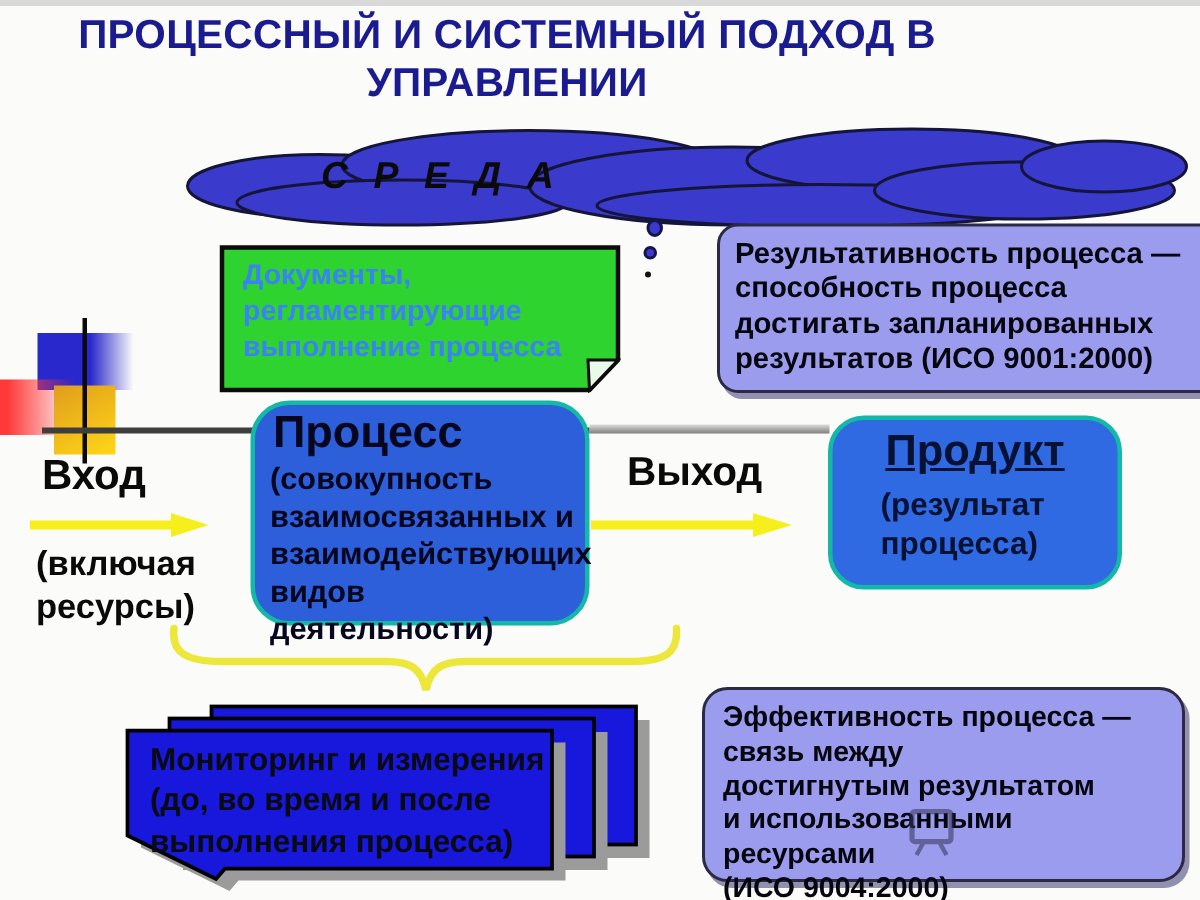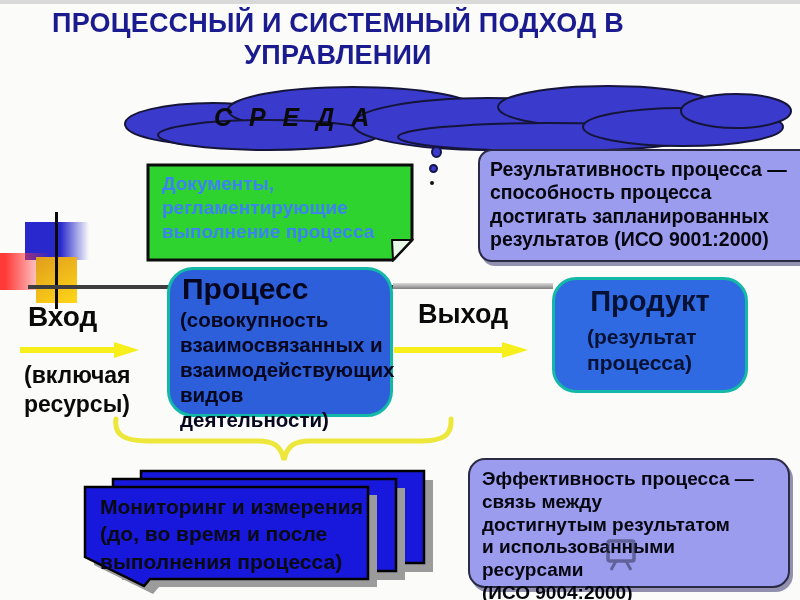--- a/index.html
+++ b/index.html
@@ -49,21 +49,21 @@
   #h-line-left{position:absolute;left:28px;top:285px;width:365px;height:4px;background:#3e3e3e;}
   #h-line-right{position:absolute;left:393px;top:283px;width:160px;height:6px;
     background:linear-gradient(to bottom,#dcdcdc,#7e7e7e);}
 
   
   .proc-box{position:absolute;border:3px solid #14b8a6;color:#06061e;}
   #process-box{left:167px;top:267px;width:226px;height:150px;background:#2c5fd9;border-radius:26px;}
   #process-title{margin:2px 0 0 12px;font-size:30px;font-weight:bold;}
   #process-body{margin:1px 0 0 10px;font-size:20.5px;font-weight:bold;line-height:1.22;}
   #product-box{left:552px;top:277px;width:196px;height:116px;background:#2f6ae2;border-radius:24px;}
-  #product-title{margin-top:5px;text-align:center;font-size:29px;font-weight:bold;color:#071133;}
+  #product-title{margin-top:5px;text-align:center;font-size:29px;font-weight:bold;color:#071133;text-decoration:underline;}
   #product-body{margin:6px 0 0 32px;font-size:21px;font-weight:bold;line-height:1.25;color:#071133;}
 
   
   .flow-label{position:absolute;font-weight:bold;color:#0a0a0a;}
   #input-label{left:28px;top:301px;font-size:28px;}
   #input-note{left:24px;top:361px;font-size:23px;line-height:1.25;}
   #output-label{left:418px;top:299px;font-size:27px;}
   .arrow-svg{position:absolute;}
   #input-arrow{left:18px;top:340px;}
   #output-arrow{left:392px;top:340px;}

